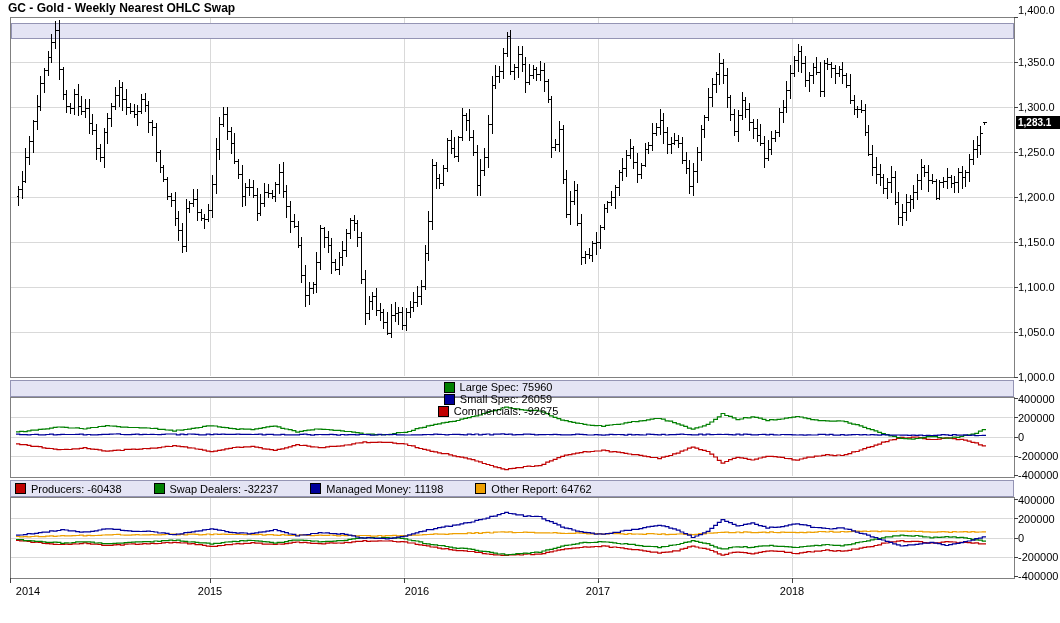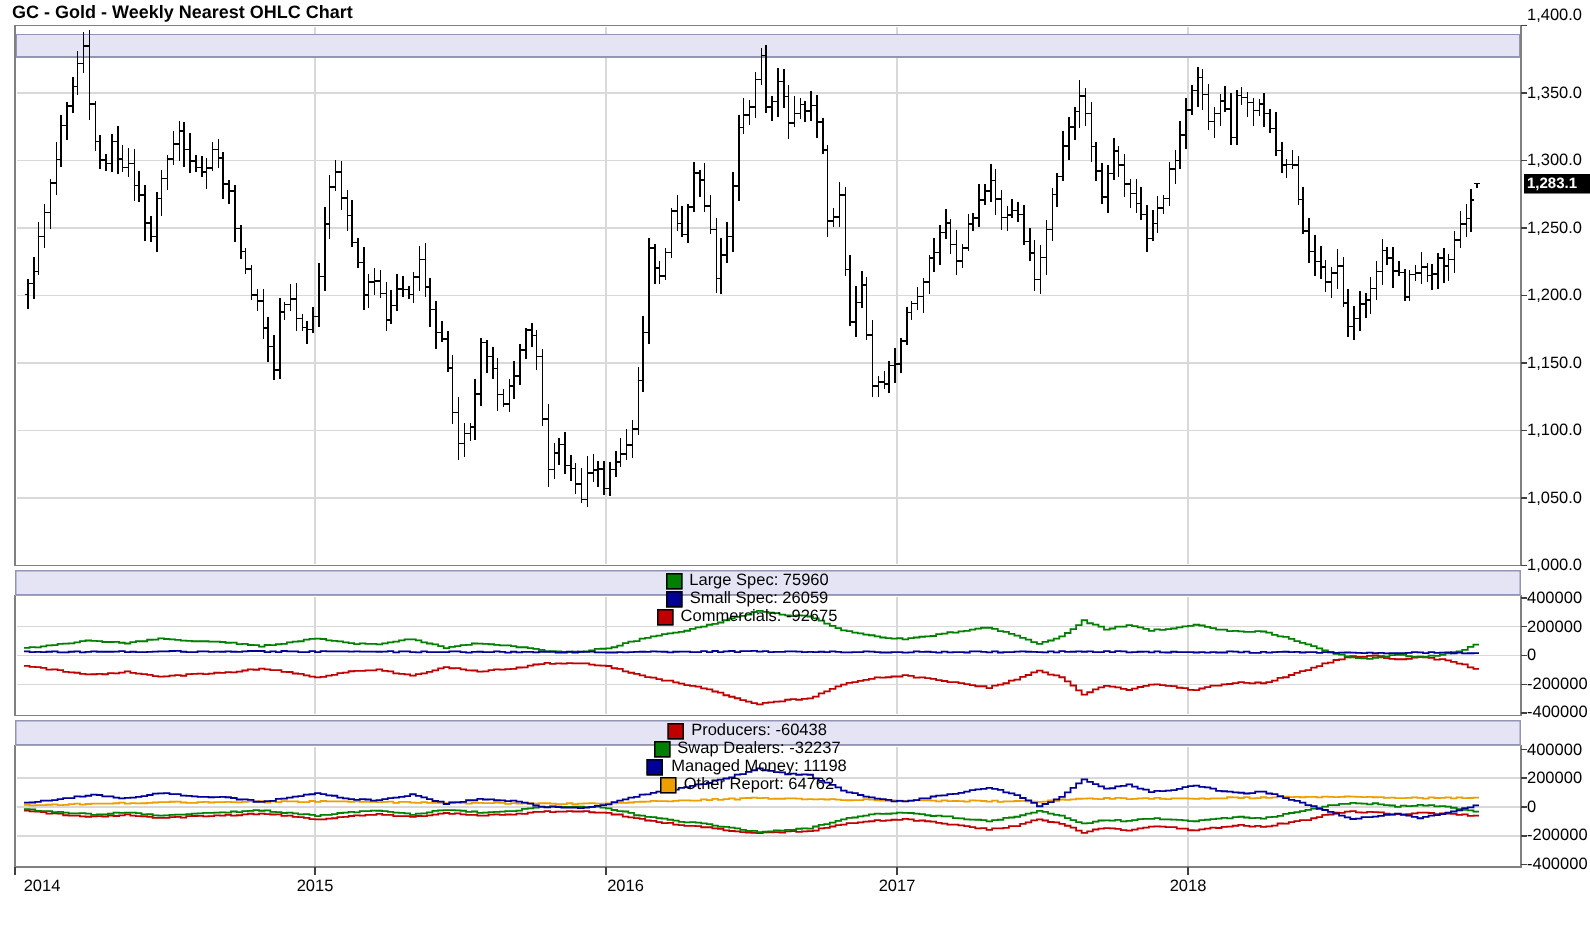--- a/index.html
+++ b/index.html
@@ -14,21 +14,21 @@
   .swatch{width:9px;height:9px;border:1px solid #000;margin-right:5px;flex:0 0 auto;}
   .axlabel{position:absolute;left:1018px;font-size:11px;color:#000;white-space:nowrap;}
   .xlabel{position:absolute;top:585px;font-size:11px;color:#000;transform:translateX(-50%);white-space:nowrap;}
   #last-price{position:absolute;left:1016px;top:116px;width:42px;height:13px;background:#000;
               color:#fff;font-size:10px;line-height:13px;padding-left:2px;font-weight:bold;}
 </style>
 </head>
 <body>
 
 <div id="stage">
-  <div id="title">GC - Gold - Weekly Nearest OHLC Chart</div>
+  <div id="title">GC - Gold - Weekly Nearest OHLC Swap</div>
 
   <svg id="chart" width="1060" height="623" viewBox="0 0 1060 623">
       <rect x="10" y="17" width="1004" height="360" fill="#fff" stroke="#808080" shape-rendering="crispEdges"></rect>
       <line x1="11" y1="332" x2="1013" y2="332" stroke="#d9d9d9" shape-rendering="crispEdges"></line>
       <line x1="11" y1="287" x2="1013" y2="287" stroke="#d9d9d9" shape-rendering="crispEdges"></line>
       <line x1="11" y1="242" x2="1013" y2="242" stroke="#d9d9d9" shape-rendering="crispEdges"></line>
       <line x1="11" y1="197" x2="1013" y2="197" stroke="#d9d9d9" shape-rendering="crispEdges"></line>
       <line x1="11" y1="152" x2="1013" y2="152" stroke="#d9d9d9" shape-rendering="crispEdges"></line>
       <line x1="11" y1="107" x2="1013" y2="107" stroke="#d9d9d9" shape-rendering="crispEdges"></line>
       <line x1="11" y1="62" x2="1013" y2="62" stroke="#d9d9d9" shape-rendering="crispEdges"></line>
@@ -875,21 +875,21 @@
       <span class="legend-item">
         <span class="swatch" style="background: rgb(0, 0, 153);"></span>
         <span>Small Spec: 26059</span>
       </span>
       <span class="legend-item">
         <span class="swatch" style="background: rgb(192, 0, 0);"></span>
         <span>Commercials: -92675</span>
       </span>
     </div>
 
-  <div id="legend-cot2" class="legend-band band-filled" style="left:10px;top:480px;width:1004px;height:17px;flex-direction:column;">
+  <div id="legend-cot2" class="legend-band band-filled" style="left:10px;top:480px;width:1004px;height:17px;">
       <span class="legend-item">
         <span class="swatch" style="background: rgb(192, 0, 0);"></span>
         <span>Producers: -60438</span>
       </span>
       <span class="legend-item">
         <span class="swatch" style="background: rgb(0, 127, 0);"></span>
         <span>Swap Dealers: -32237</span>
       </span>
       <span class="legend-item">
         <span class="swatch" style="background: rgb(0, 0, 153);"></span>

